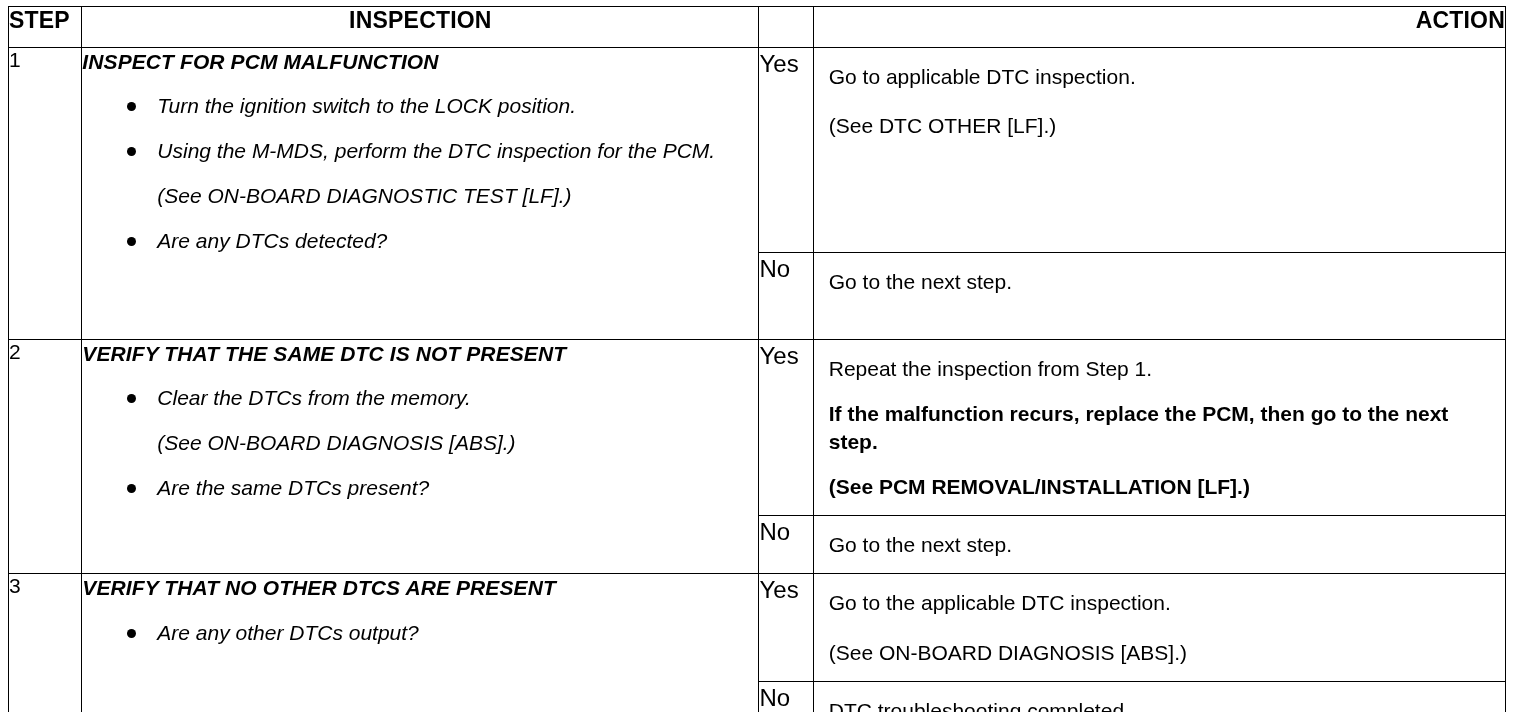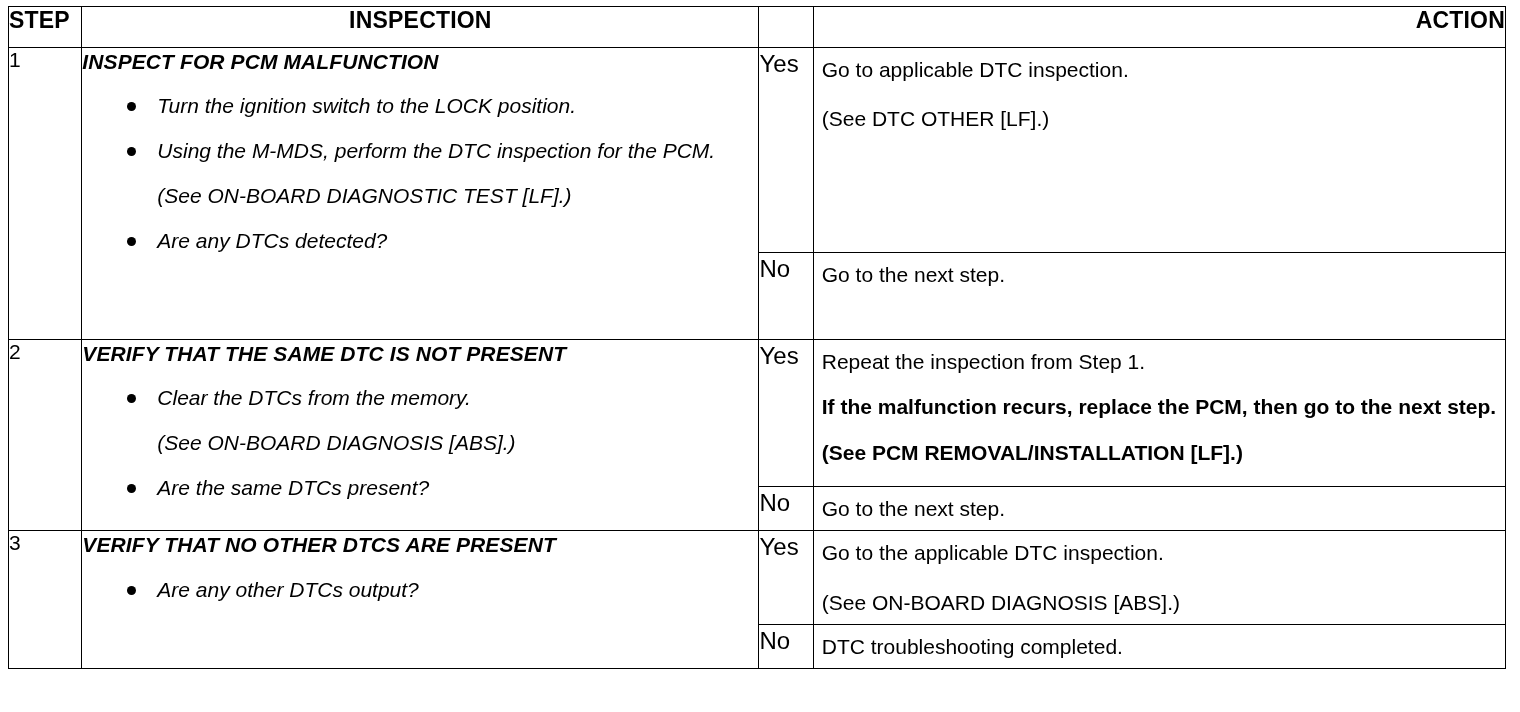--- a/index.html
+++ b/index.html
@@ -128,21 +128,21 @@
     border-radius: 50%;
   }
   ul.bullets > li.note-item {
     position: relative;
     padding-left: 75px;
     margin-top: 18px;
     line-height: 1.28;
   }
 
   
-  .act-line { margin: 8px; }
+  .act-line { margin: 15px; }
   .act-line + .act-line { margin-top: 22px; }
 
   .act-line.tight + .act-line.tight { margin-top: 18px; font-weight: bold; }
 </style>
 </head>
 <body>
 
 <div id="sheet">
 
   <table class="dtc-table">

